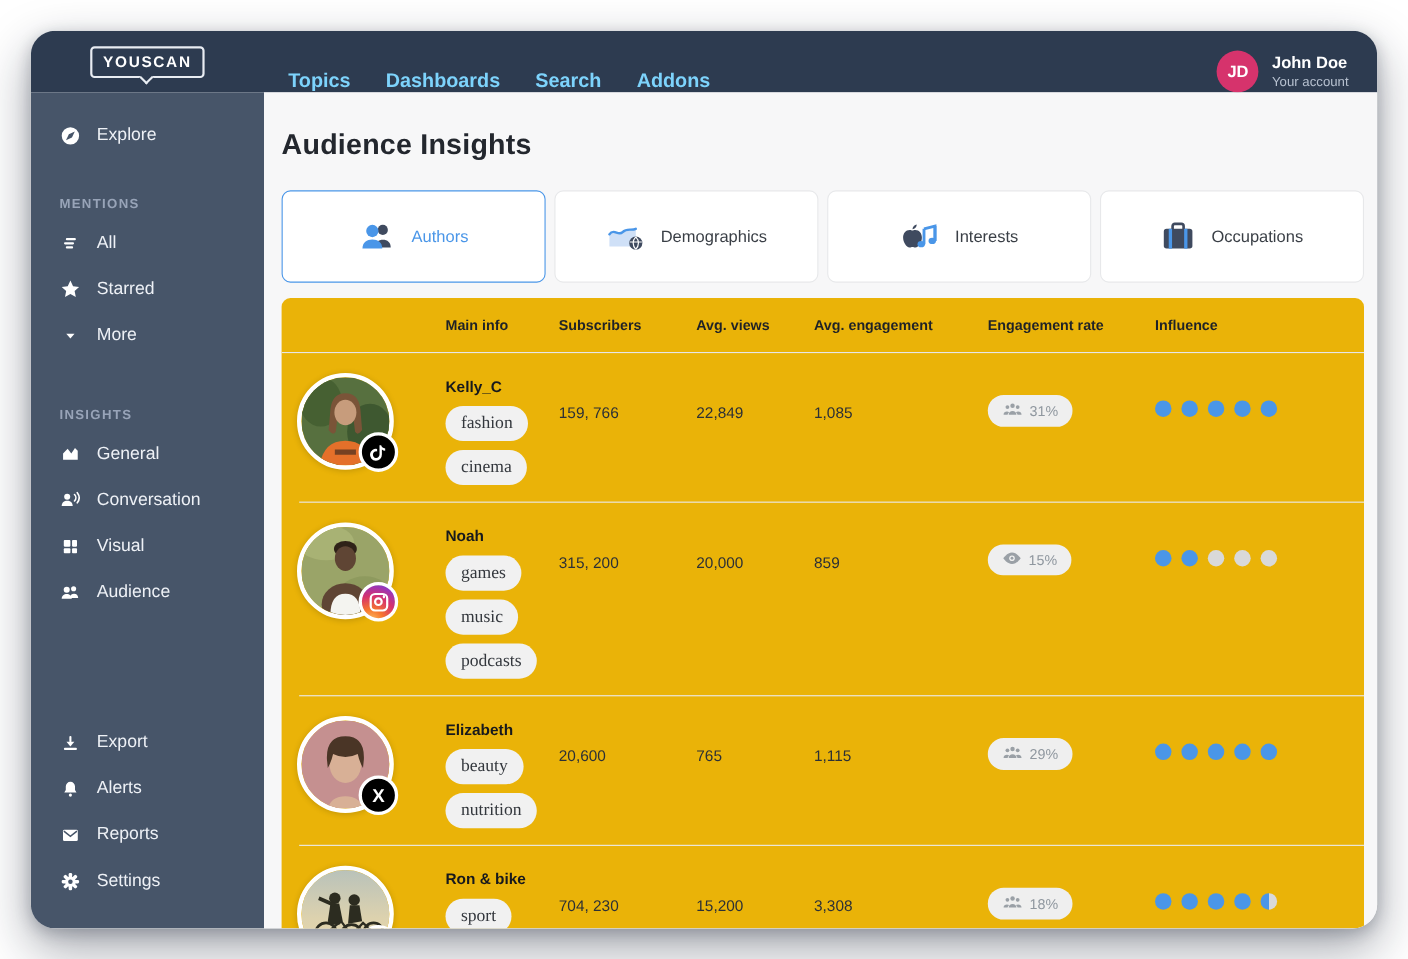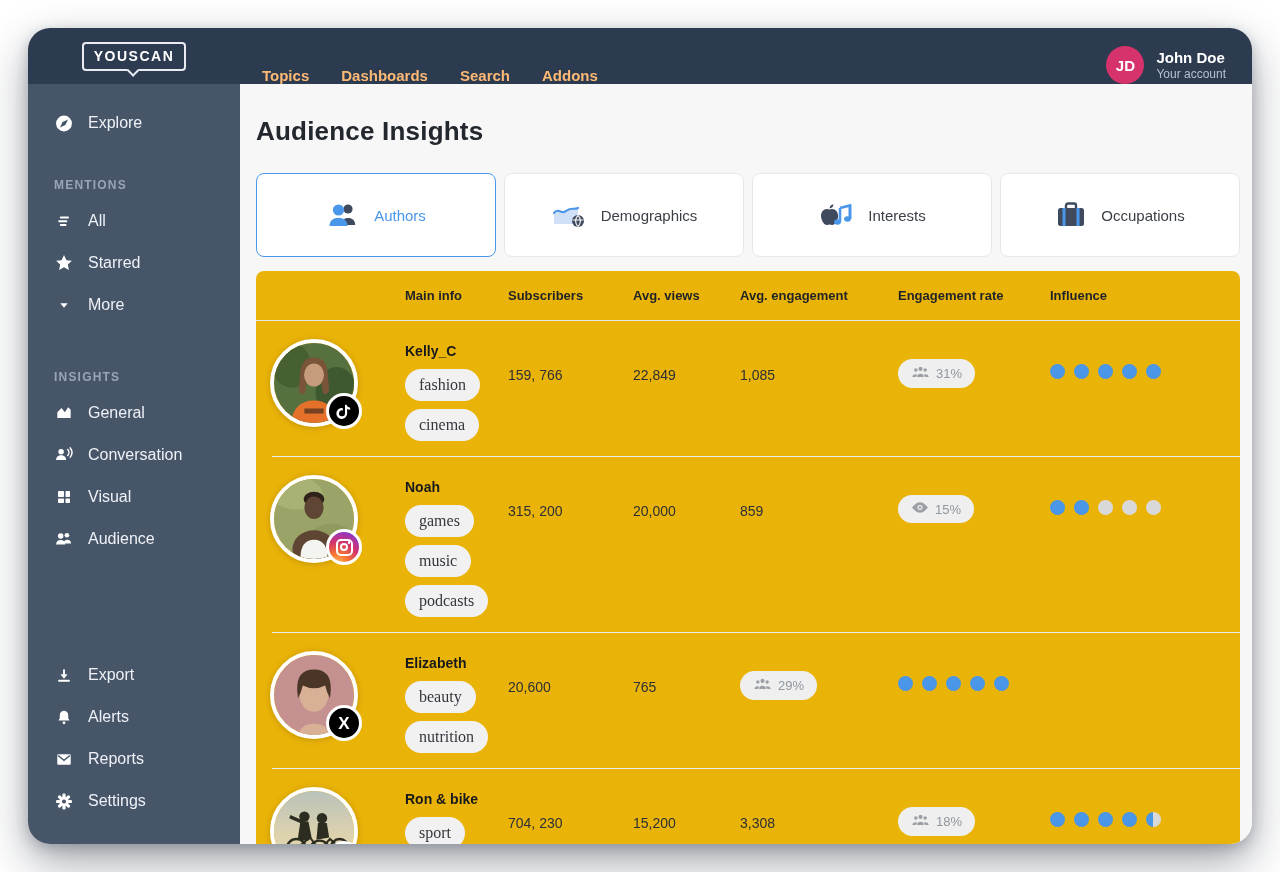--- a/index.html
+++ b/index.html
@@ -14,21 +14,21 @@
        box-shadow:0 18px 45px rgba(15,23,42,.38),0 4px 14px rgba(15,23,42,.22);
        display:grid;grid-template-columns:212px 1fr;grid-template-rows:56px 1fr;background:var(--mainbg);}
   
   .topbar{grid-column:1/3;background:var(--topbar);display:flex;align-items:flex-end;color:#fff;}
   .logo-area{width:212px;flex:0 0 212px;display:flex;justify-content:center;align-items:center;height:100%;}
   .logo-bubble{position:relative;border:2px solid #e8ecf2;border-radius:4px;padding:4px 10px 5px;
                font-weight:700;font-size:14px;letter-spacing:1.5px;color:#fff;cursor:pointer;}
   .logo-bubble .tail{position:absolute;left:50%;bottom:-6px;width:9px;height:9px;background:var(--topbar);
                border-right:2px solid #e8ecf2;border-bottom:2px solid #e8ecf2;transform:translateX(-60%) rotate(45deg);}
   .topnav{flex:1;display:flex;gap:32px;padding-left:22px;align-items:center;}
-  .nav-item{font-size:15px;font-weight:700;color:#fdba74;cursor:pointer;}
+  .nav-item{font-size:18px;font-weight:700;color:#7dd3fc;cursor:pointer;}
   .account{display:flex;align-items:center;gap:12px;padding-right:26px;cursor:pointer;}
   .acc-avatar{width:38px;height:38px;border-radius:50%;background:var(--pink);color:#fff;font-weight:700;
               font-size:15px;display:flex;align-items:center;justify-content:center;}
   .acc-name{font-size:15px;font-weight:700;line-height:18px;}
   .acc-sub{font-size:12px;color:#b6c0cf;line-height:14px;}
   
   .sidebar{background:var(--sidebar);color:#e9edf3;display:flex;flex-direction:column;padding:0 0 22px 26px;overflow:hidden;}
   .side-item{display:flex;align-items:center;gap:14px;height:42px;font-size:16px;cursor:pointer;color:#eef1f6;}
   .side-item svg{flex:0 0 20px;}
   .side-item.explore{margin-top:18px;margin-bottom:18px;}
@@ -417,20 +417,21 @@
               </div>
               <div class="cell c-info">
                 <div class="r-name">Elizabeth</div>
                 <div class="tags">
                   <span class="tag">beauty</span>
                   <span class="tag">nutrition</span>
                 </div>
               </div>
               <div class="cell c-num">20,600</div>
               <div class="cell c-num">765</div>
+              <div class="cell c-num">1,115</div>
               <div class="cell c-rate"><span class="pill">
                   <span class="pill-icon"><svg width="19" height="14" viewBox="0 0 24 18" fill="#9aa0a6">
                       <circle cx="6" cy="6.5" r="2.2"></circle>
                       <circle cx="18" cy="6.5" r="2.2"></circle>
                       <circle cx="12" cy="5" r="2.6"></circle>
                       <path d="M7.5 15.5c0-2.8 2-4.3 4.5-4.3s4.5 1.5 4.5 4.3z"></path>
                       <path d="M1.5 15.5c0-2.4 1.8-3.7 4-3.7 1 0 1.8.2 2.5.7-1 .8-1.6 1.8-1.8 3z"></path>
                       <path d="M22.5 15.5c0-2.4-1.8-3.7-4-3.7-1 0-1.8.2-2.5.7 1 .8 1.6 1.8 1.8 3z"></path>
                     </svg></span>
                   <span>29%</span>

